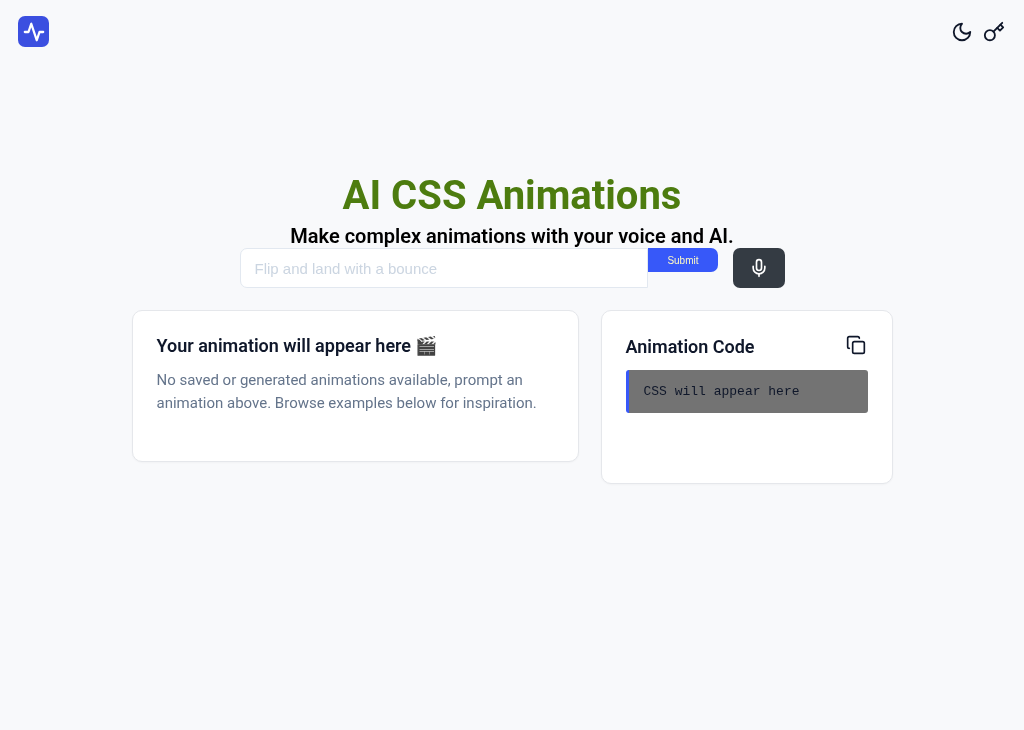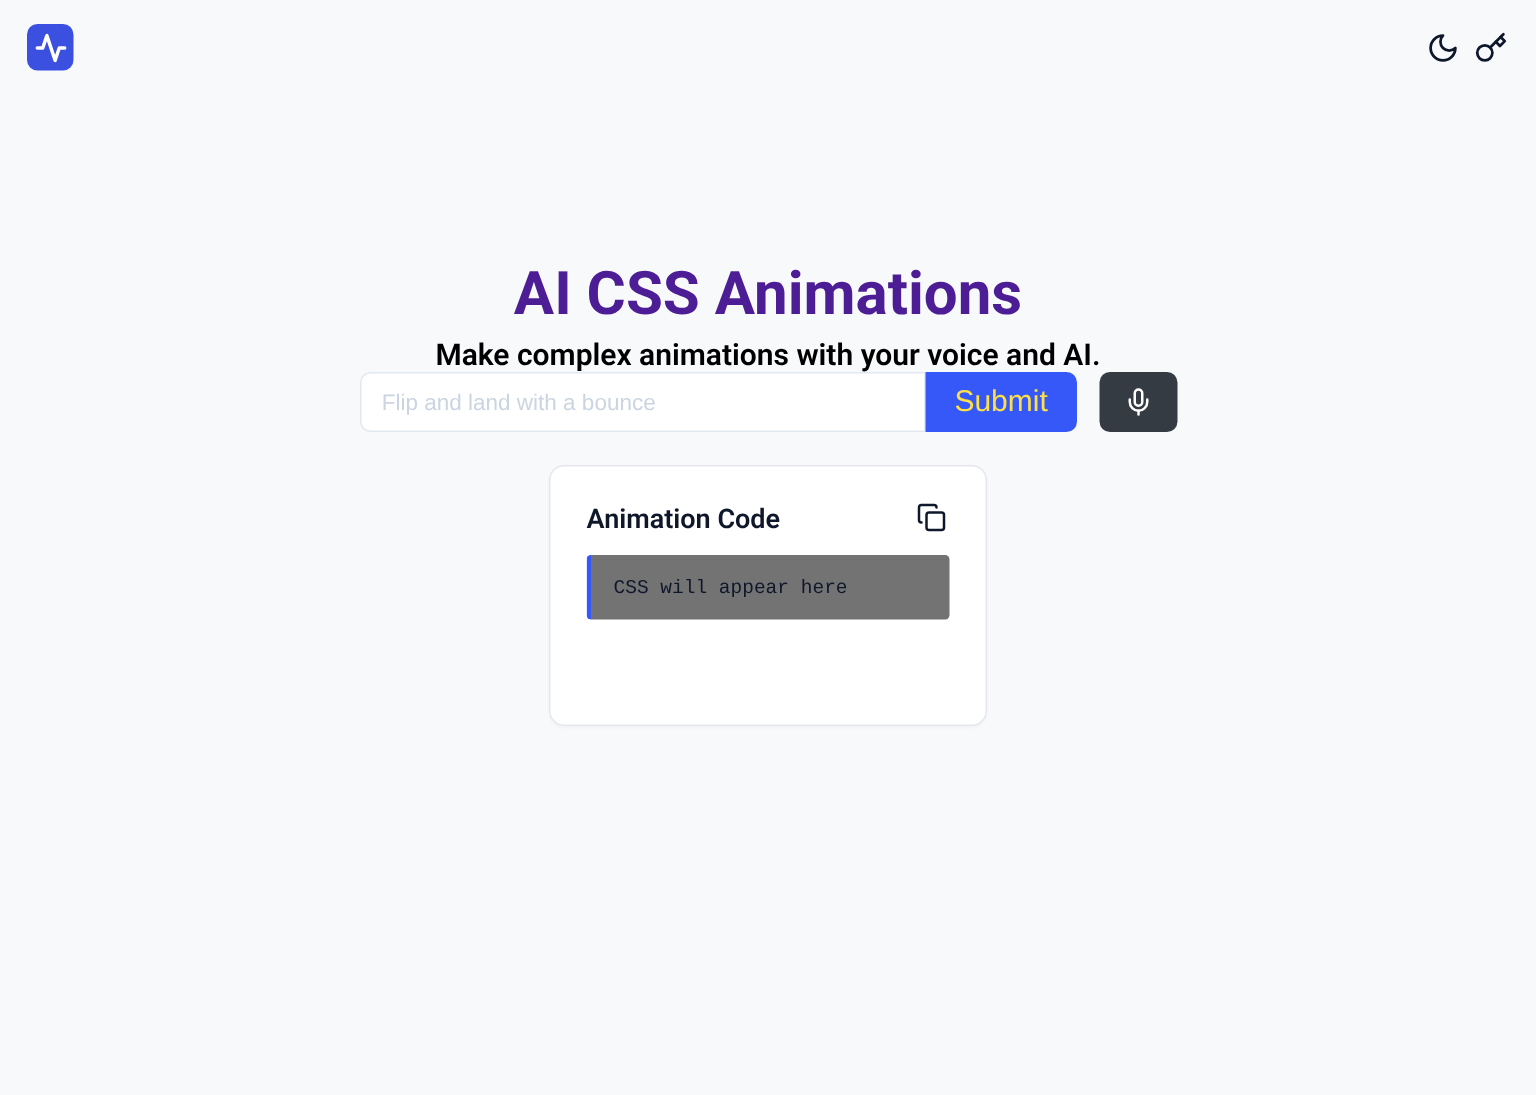--- a/index.html
+++ b/index.html
@@ -49,21 +49,21 @@
     }
     .main {
       display: flex;
       flex-direction: column;
       align-items: center;
       padding-top: 172px;
     }
     .title {
       font-size: 40px;
       font-weight: 700;
-      color: #4c1d95;
+      color: #4d7c0f;
       text-align: center;
       margin-bottom: 5px;
     }
     .subtitle {
       font-size: 20px;
       font-weight: 600;
       color: #000;
       text-align: center;
     }
     .input-row {
@@ -84,27 +84,27 @@
       border-radius: 7px 0 0 7px;
       font-size: 15px;
       background: #fff;
       outline: none;
       color: #333;
     }
     .prompt-input::placeholder {
       color: #cbd5e1;
     }
     .submit-btn {
-      height: 40px;
+      height: 24px;
       padding: 0 19px;
       background-color: #3758f9;
-      color: #fde047;
+      color: #fef9c3;
       border: none;
       border-radius: 0 7px 7px 0;
-      font-size: 20px;
+      font-size: 10px;
       font-weight: 400;
       cursor: pointer;
     }
     .mic-btn {
       width: 52px;
       height: 40px;
       background-color: #343b43;
       border: none;
       border-radius: 7px;
       display: flex;
@@ -206,20 +206,24 @@
     <button class="mic-btn">
       <svg width="20" height="20" viewBox="0 0 24 24" fill="none" stroke="currentColor" stroke-width="2" stroke-linecap="round" stroke-linejoin="round">
         <path d="M12 2a3 3 0 0 0-3 3v7a3 3 0 0 0 6 0V5a3 3 0 0 0-3-3Z"></path>
         <path d="M19 10v2a7 7 0 0 1-14 0v-2"></path>
         <line x1="12" x2="12" y1="19" y2="22"></line>
       </svg>
     </button>
   </div>
 
   <div class="cards-row">
+    <div class="card card-left">
+      <h3 class="card-title">Your animation will appear here 🎬</h3>
+      <p class="card-text">No saved or generated animations available, prompt an animation above. Browse examples below for inspiration.</p>
+    </div>
 
     <div class="card card-right">
       <div class="card-title-row">
         <h3 class="card-title">Animation Code</h3>
         <div class="copy-btn">
           <svg width="20" height="20" viewBox="0 0 24 24" fill="none" stroke="currentColor" stroke-width="2" stroke-linecap="round" stroke-linejoin="round">
             <rect width="14" height="14" x="8" y="8" rx="2" ry="2"></rect>
             <path d="M4 16c-1.1 0-2-.9-2-2V4c0-1.1.9-2 2-2h10c1.1 0 2 .9 2 2"></path>
           </svg>
         </div>

